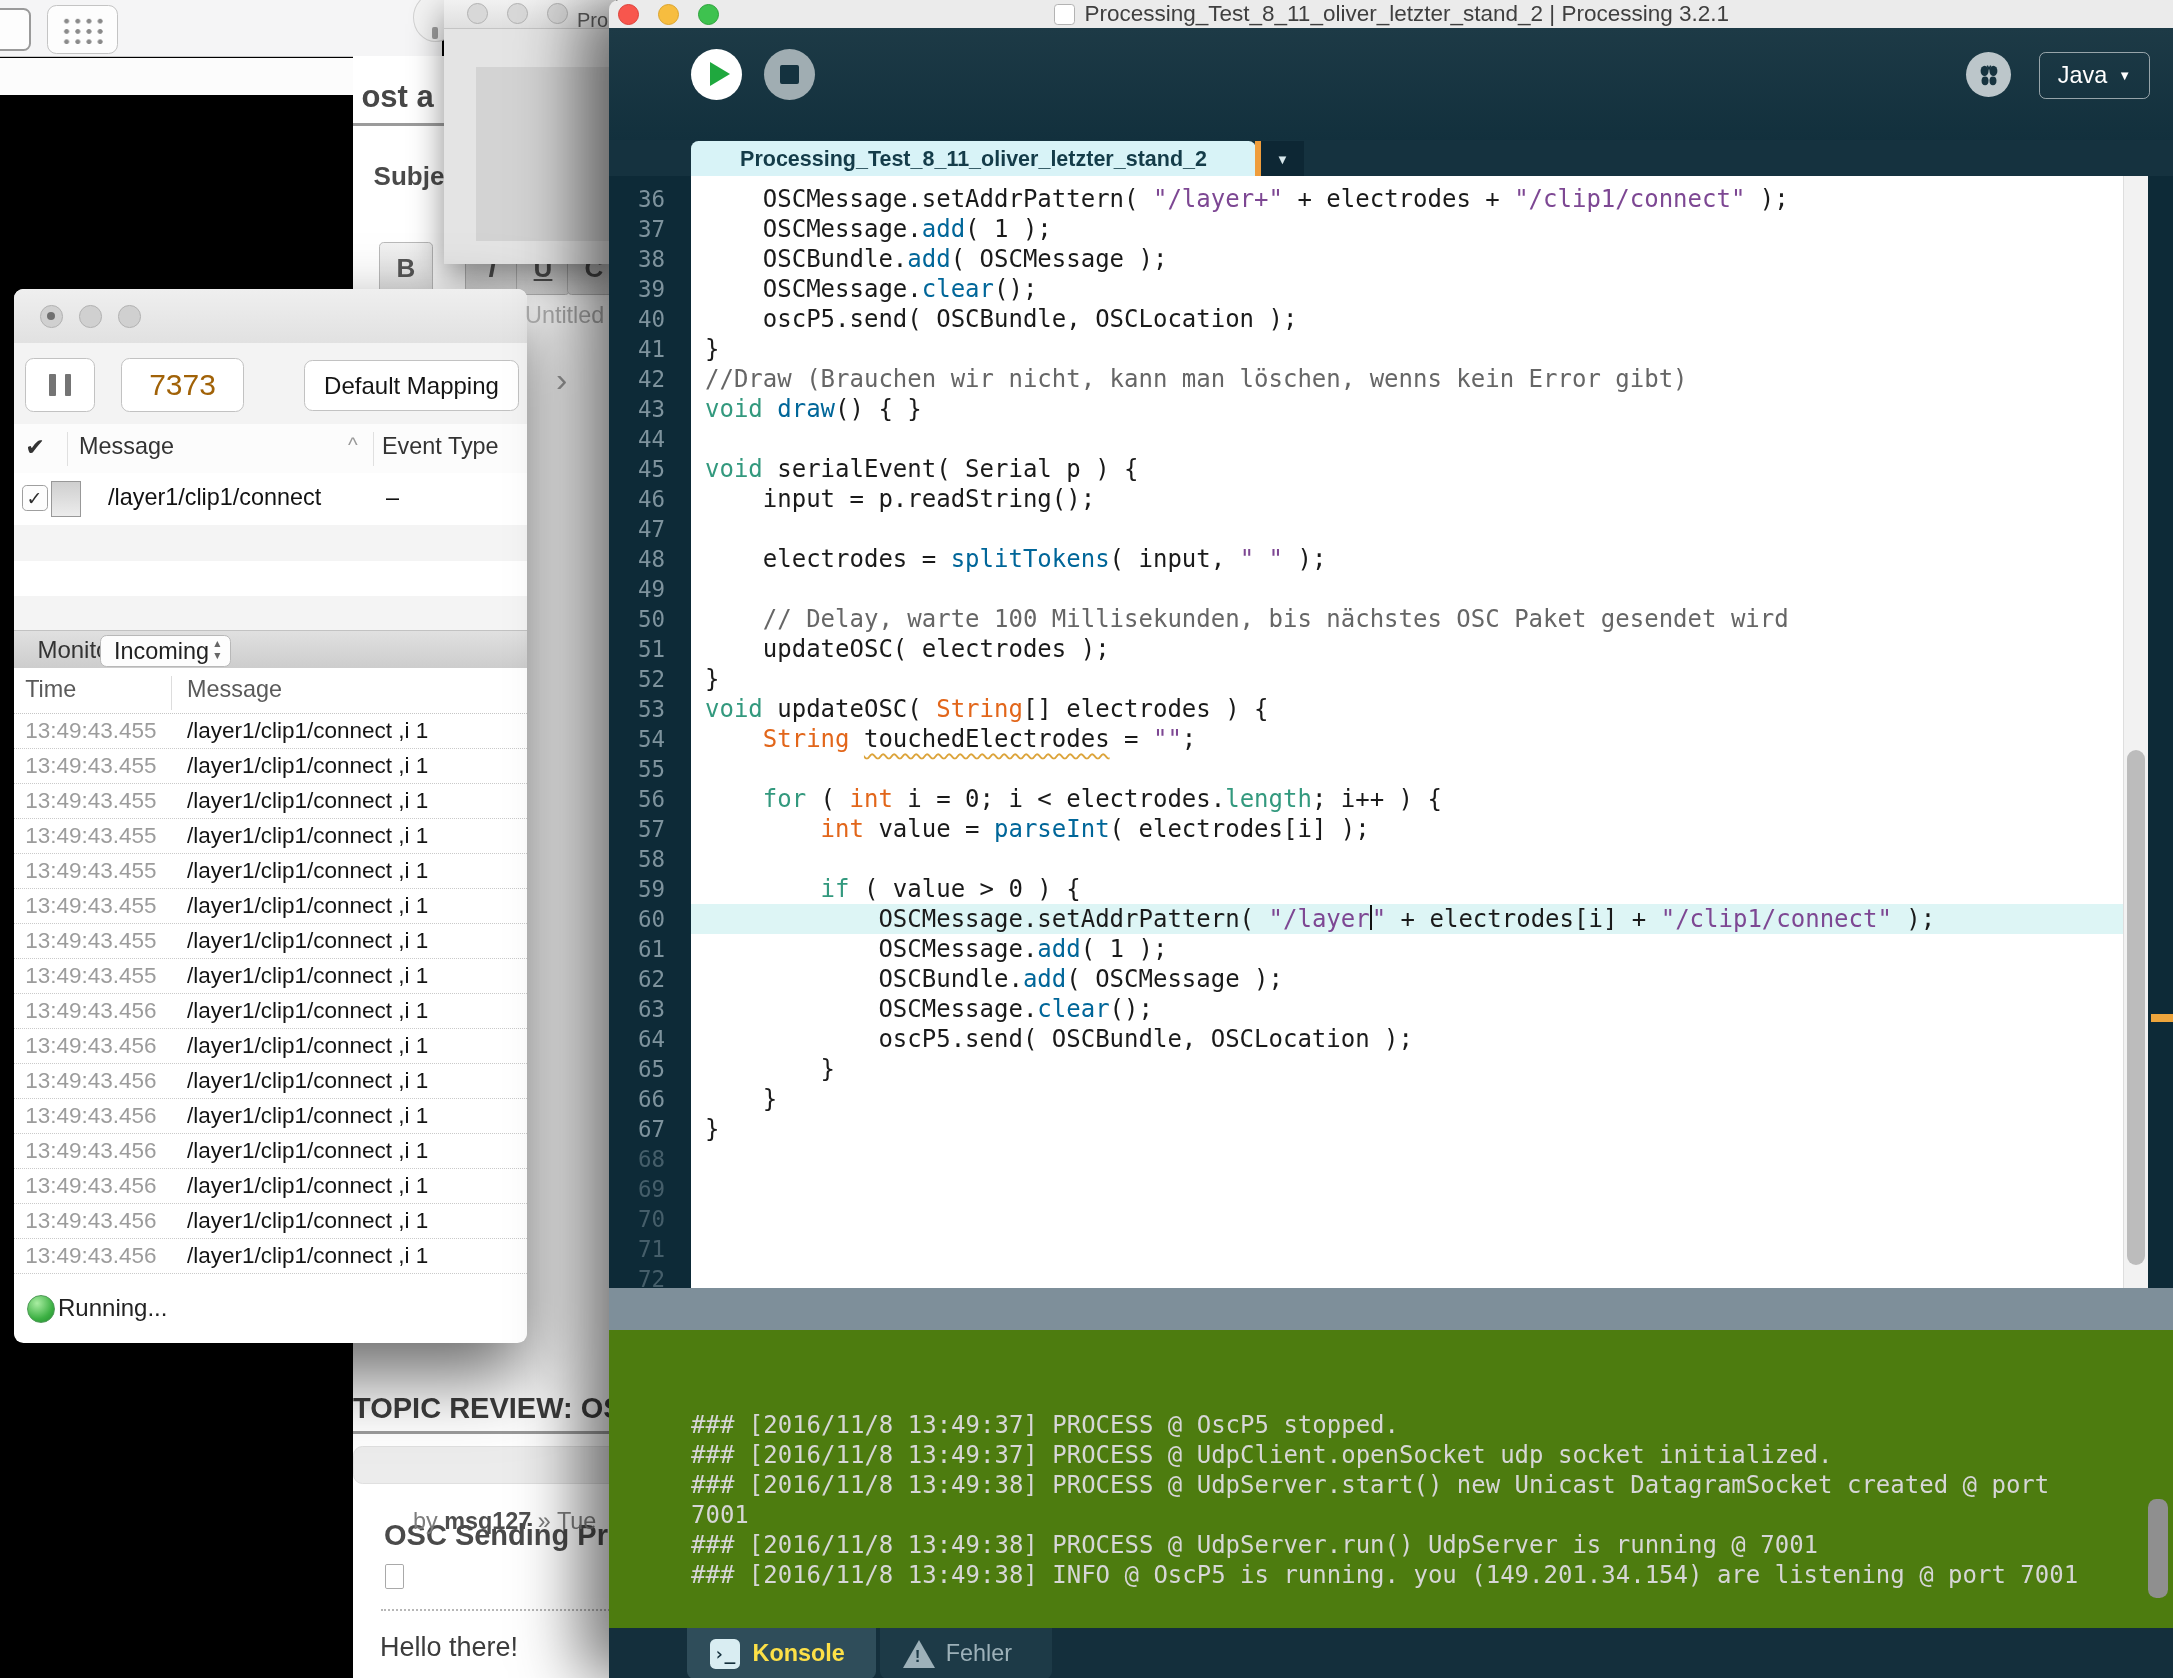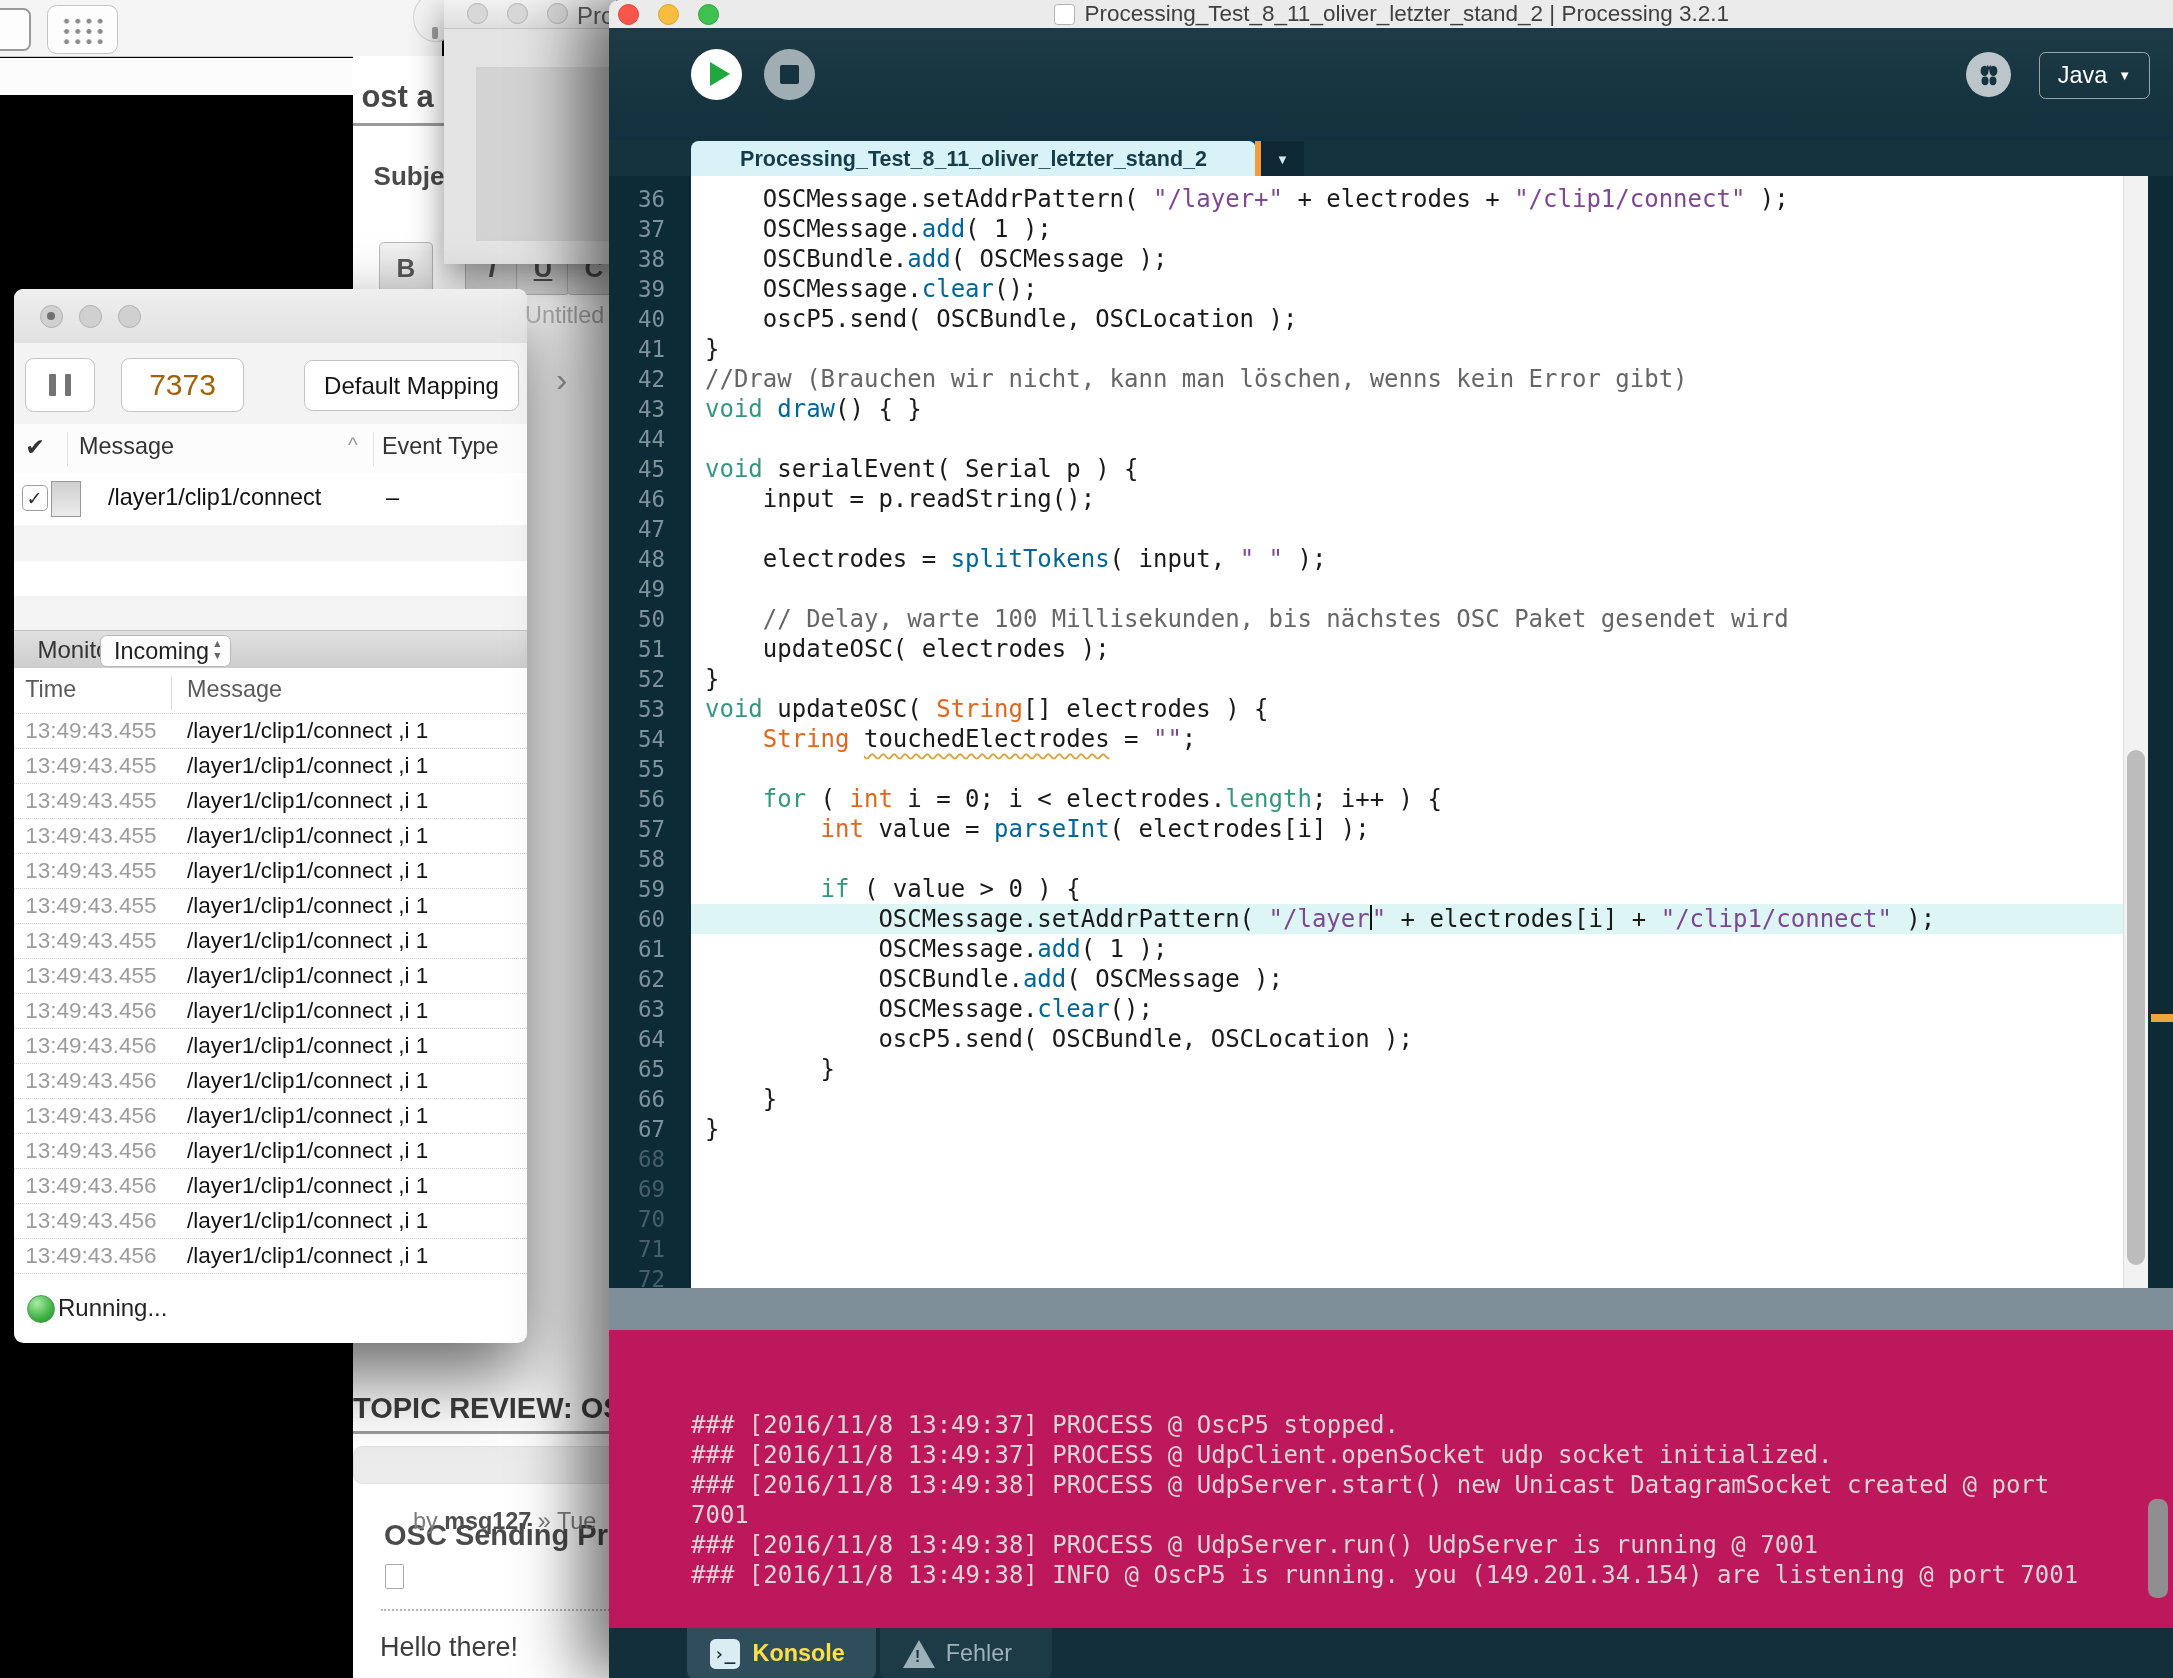--- a/index.html
+++ b/index.html
@@ -34,21 +34,21 @@
   .tr-byline b{color:#4e4e4e;}
   .doc-icon{position:absolute;left:32px;top:1508px;width:17px;height:22.5px;border:1.9px solid #a9a9a9;border-radius:1.9px;background:#fff;}
   .byline-text{position:absolute;left:60px;top:1452px;}
   .tr-dotted{position:absolute;left:28px;top:1553px;width:237px;border-top:2.8px dotted #b7b7b7;}
   .tr-msg{position:absolute;left:27px;top:1576px;font-size:27px;color:#3c3c3c;white-space:nowrap;}
 
   
   .sketch-win{left:444px;top:0;width:172px;height:264px;background:#e4e4e4;box-shadow:0 13px 32px rgba(0,0,0,.45);}
   .sketch-title{position:absolute;left:0;top:0;width:100%;height:28px;background:linear-gradient(#f1f1f1,#dfdfdf);border-bottom:0.9px solid #c4c4c4;}
   .sk-light{position:absolute;top:2.8px;width:19px;height:19px;border-radius:50%;background:#d8d8d8;border:1.4px solid #b2b2b2;}
-  .sketch-name{position:absolute;left:133px;top:2px;font-size:24px;color:#5a5a5a;white-space:nowrap;text-align:right;}
+  .sketch-name{position:absolute;left:133px;top:9px;font-size:20px;color:#5a5a5a;white-space:nowrap;text-align:right;}
   .sketch-canvas{position:absolute;left:32px;top:67px;width:141px;height:174px;background:#d3d3d3;}
 
   
   .osc-win{left:14px;top:289px;width:513px;height:1053px;background:#fff;border-radius:9.4px;
     box-shadow:0 33px 75px rgba(0,0,0,.6);}
   .osc-titlebar{position:absolute;left:0;top:0;width:100%;height:54px;border-radius:9.4px 9.4px 0 0;
     background:linear-gradient(#efefef,#e1e1e1);border-bottom:0.9px solid #c8c8c8;}
   .tl{position:absolute;top:16px;width:20.6px;height:20.6px;border-radius:50%;background:#d0d0d0;border:1.4px solid #b2b2b2;}
   .tl .dot{position:absolute;left:5.6px;top:5.6px;width:8.4px;height:8.4px;border-radius:50%;background:#707070;}
   .osc-title{position:absolute;left:511px;top:13px;width:82px;overflow:hidden;white-space:nowrap;font-size:23.4px;color:#a9a9a9;}
@@ -115,21 +115,21 @@
   .code-line{height:30px;line-height:30px;white-space:pre;font-family:"DejaVu Sans Mono",monospace;font-size:24px;color:#1a1a1a;padding-left:14px;}
   .code-line.hl{background:#ddf5f5;}
   .tok-k{color:#33997e}.tok-t{color:#e2661a}.tok-f{color:#006699}.tok-s{color:#7d4793}.tok-c{color:#666666}
   .tok-u{text-decoration:underline wavy #dca43b 1.9px;text-underline-offset:5.6px;}
   .tok-x{display:inline-block;width:0;height:25px;border-left:2.8px solid #111;vertical-align:-3.7px;}
   .ed-track{position:absolute;left:1514px;top:176px;width:25px;height:1112px;background:#f2f2f2;border-left:0.9px solid #dedede;}
   .ed-thumb{position:absolute;left:1518px;top:750px;width:18px;height:515px;background:#bcbcbc;border-radius:9.4px;}
   .ed-edge{position:absolute;left:1539px;top:176px;width:25px;height:1112px;background:#0d2a37;}
   .edge-marker{position:absolute;left:1542px;top:1014px;width:22.5px;height:7.5px;background:#eda53c;}
   .msg-band{position:absolute;left:0;top:1288px;width:100%;height:42px;background:#7e8f9a;}
-  .console{position:absolute;left:0;top:1330px;width:100%;height:298px;background:#be185d;box-sizing:border-box;padding:80px 0 0 82px;overflow:hidden;}
+  .console{position:absolute;left:0;top:1330px;width:100%;height:298px;background:#4d7c0f;box-sizing:border-box;padding:80px 0 0 82px;overflow:hidden;}
   .console-line{height:30px;line-height:30px;white-space:pre;font-family:"DejaVu Sans Mono",monospace;font-size:24px;color:#d6d6d6;}
   .con-thumb{position:absolute;left:1539px;top:1499px;width:19.7px;height:99px;background:#8f8f8f;border-radius:8.4px;}
   .pde-footer{position:absolute;left:0;top:1628px;width:100%;height:51px;background:#142f3c;}
   .f-tab{position:absolute;top:0;height:51px;border-radius:0 0 7.5px 7.5px;display:flex;align-items:center;}
   .f-konsole{left:78px;width:189px;background:#2f4d5a;}
   .f-fehler{left:271px;width:172px;background:#1d3a47;}
   .kicon{width:30px;height:30px;margin-left:22.5px;background:#d9edf2;border-radius:5.6px;
     font-family:"DejaVu Sans Mono",monospace;font-size:18px;font-weight:bold;color:#132e3b;
     display:flex;align-items:center;justify-content:center;}
   .f-konsole .lbl{margin-left:13px;font-size:23.4px;font-weight:700;color:#fde047;}

